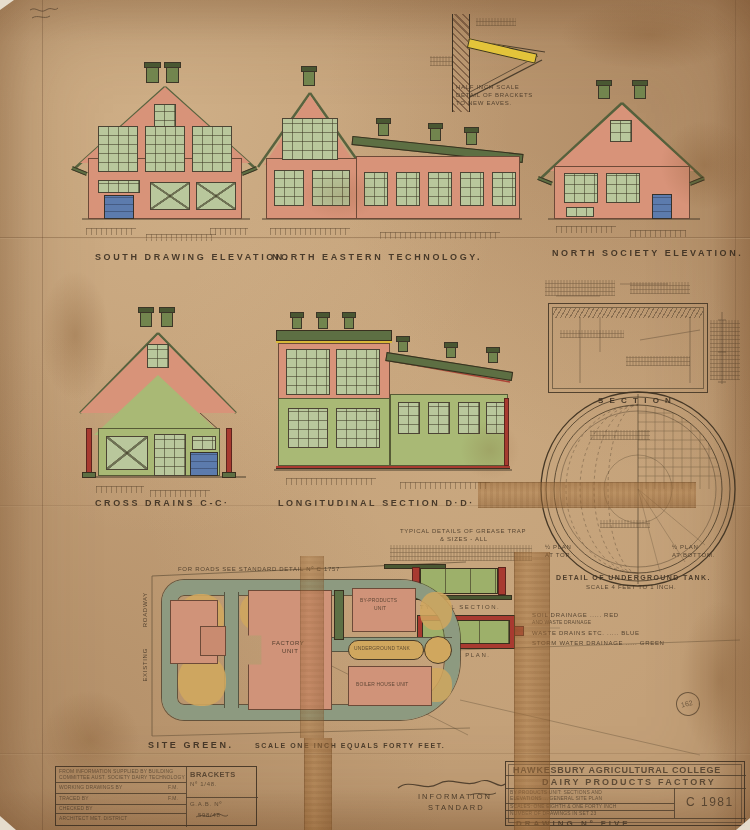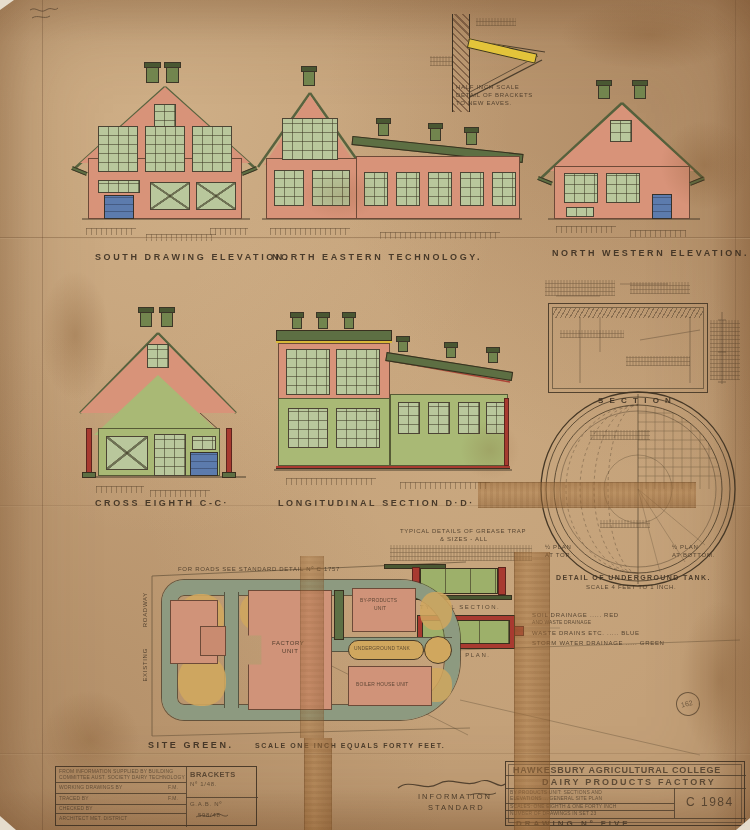--- a/index.html
+++ b/index.html
@@ -250,21 +250,21 @@
     <div class="win" style="left:566px;top:207px;width:28px;height:10px;"></div>
     <div class="door" style="left:652px;top:194px;width:20px;height:25px;"></div>
     <div class="slope" style="left:538px;top:176px;width:15px;transform:rotate(22deg);"></div>
     <div class="slope" style="left:690px;top:182px;width:15px;transform:rotate(-22deg);"></div>
     <div class="dim" style="left:556px;top:226px;width:60px;"></div>
     <div class="dim" style="left:630px;top:230px;width:56px;"></div>
   </div>
 
   <div class="lbl cap" style="left:95px;top:252px;">SOUTH DRAWING ELEVATION.</div>
   <div class="lbl cap" style="left:272px;top:252px;">NORTH EASTERN TECHNOLOGY.</div>
-  <div class="lbl cap" style="left:552px;top:248px;">NORTH WESTERN ELEVATION.</div>
+  <div class="lbl cap" style="left:552px;top:248px;">NORTH SOCIETY ELEVATION.</div>
 
   <div>
     <div class="vent" style="left:140px;top:311px;width:12px;height:16px;"></div>
     <div class="vent" style="left:161px;top:311px;width:12px;height:16px;"></div>
     <div class="tri" style="left:80px;top:332px;border-left:78px solid transparent;border-right:78px solid transparent;border-bottom:78px solid #d89379;"></div>
     <div class="win" style="left:147px;top:344px;width:22px;height:24px;"></div>
     <div class="tri" style="left:94px;top:372px;border-left:64px solid transparent;border-right:64px solid transparent;border-bottom:60px solid #a9b975;"></div>
     <div class="wallgreen" style="left:98px;top:428px;width:122px;height:48px;"></div>
     <div class="xwin" style="left:106px;top:436px;width:42px;height:34px;"></div>
     <div class="win" style="left:154px;top:434px;width:32px;height:42px;"></div>
@@ -298,21 +298,21 @@
     <div class="win" style="left:398px;top:402px;width:22px;height:32px;"></div>
     <div class="win" style="left:428px;top:402px;width:22px;height:32px;"></div>
     <div class="win" style="left:458px;top:402px;width:22px;height:32px;"></div>
     <div class="win" style="left:486px;top:402px;width:22px;height:32px;"></div>
     <div class="redcol" style="left:504px;top:398px;width:5px;height:68px;"></div>
     <div class="abs" style="left:276px;top:466px;width:234px;height:3px;background:#a83a30;border-bottom:1px solid #3a3022;"></div>
     <div class="dim" style="left:286px;top:478px;width:90px;"></div>
     <div class="dim" style="left:400px;top:482px;width:90px;"></div>
   </div>
 
-  <div class="lbl cap" style="left:95px;top:498px;">CROSS EIGHTH C-C·</div>
+  <div class="lbl cap" style="left:95px;top:498px;">CROSS DRAINS C-C·</div>
   <div class="lbl cap" style="left:278px;top:498px;">LONGITUDINAL SECTION D·D·</div>
 
   <div>
     <div class="abs" style="left:548px;top:303px;width:160px;height:90px;border:1.2px solid #3e3122;opacity:.85;"></div>
     <div class="abs" style="left:552px;top:307px;width:152px;height:82px;border:.7px solid #4a3c28;opacity:.6;"></div>
     <div class="abs" style="left:553px;top:308px;width:150px;height:10px;background-image:repeating-linear-gradient(-60deg, transparent 0 3px, rgba(60,45,30,.6) 3px 4px);opacity:.7;"></div>
     <div class="scrib" style="left:545px;top:280px;width:70px;height:16px;"></div>
     <div class="scrib" style="left:630px;top:282px;width:60px;height:12px;"></div>
     <div class="scrib" style="left:560px;top:330px;width:64px;height:8px;"></div>
     <div class="scrib" style="left:626px;top:356px;width:64px;height:10px;"></div>
@@ -424,21 +424,21 @@
     <div class="tblline" style="left:0;top:41px;width:168px;height:1px;"></div>
     <div class="tblline" style="left:0;top:48px;width:168px;height:1px;"></div>
     <div class="tblline" style="left:0;top:56px;width:240px;height:1px;"></div>
     <div class="lbl" style="left:7px;top:3px;font-size:9px;font-weight:bold;letter-spacing:.8px;">HAWKESBURY AGRICULTURAL COLLEGE</div>
     <div class="lbl" style="left:36px;top:15px;font-size:9px;font-weight:bold;letter-spacing:2.2px;">DAIRY PRODUCTS FACTORY</div>
     <div class="lbl micro" style="left:4px;top:28px;">BY PRODUCTS UNIT: SECTIONS AND</div>
     <div class="lbl micro" style="left:4px;top:34px;">ELEVATIONS ... GENERAL SITE PLAN</div>
     <div class="lbl micro" style="left:4px;top:42px;">SCALES: ONE EIGHTH &amp; ONE FORTY INCH</div>
     <div class="lbl micro" style="left:4px;top:49px;">NUMBER OF DRAWINGS IN SET 23</div>
     <div class="lbl" style="left:10px;top:57px;font-size:8px;font-weight:bold;letter-spacing:3px;">DRAWING Nº FIVE</div>
-    <div class="lbl" style="left:180px;top:33px;font-size:12px;letter-spacing:1.5px;">C 1984</div>
+    <div class="lbl" style="left:180px;top:33px;font-size:12px;letter-spacing:1.5px;">C 1981</div>
   </div>
 
   <div class="stain" style="left:560px;top:0;width:180px;height:70px;"></div>
   <div class="stain" style="left:660px;top:120px;width:90px;height:90px;"></div>
   <div class="stain" style="left:40px;top:270px;width:70px;height:130px;"></div>
   <div class="stain" style="left:680px;top:600px;width:80px;height:160px;"></div>
   <div class="stain" style="left:40px;top:690px;width:100px;height:100px;"></div>
   <div class="stain" style="left:300px;top:170px;width:80px;height:50px;opacity:.6;"></div>
   <div class="stain" style="left:460px;top:420px;width:60px;height:60px;opacity:.6;"></div>
 

